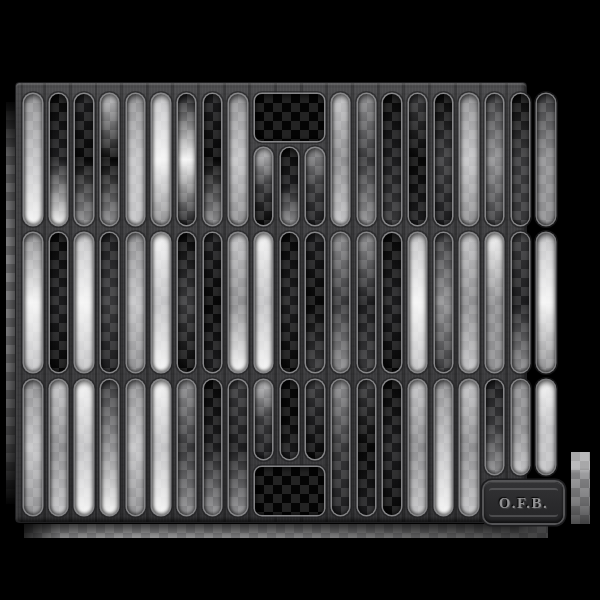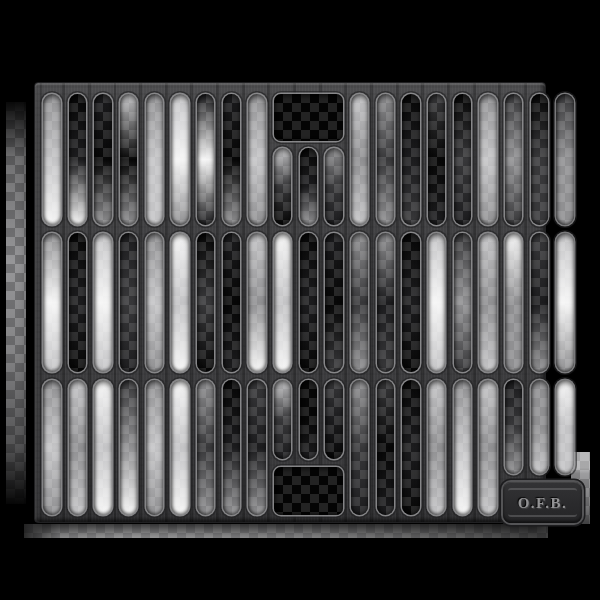--- a/index.html
+++ b/index.html
@@ -35,21 +35,21 @@
     background-image:
       linear-gradient(180deg, rgba(255,255,255,.3) 0%, rgba(255,255,255,.3) 22%, rgba(0,0,0,0) 30%, rgba(0,0,0,.2) 70%, rgba(0,0,0,.5) 100%),
       linear-gradient(45deg, rgba(255,255,255,.22) 25%, transparent 25%, transparent 75%, rgba(255,255,255,.22) 75%),
       linear-gradient(45deg, rgba(255,255,255,.22) 25%, transparent 25%, transparent 75%, rgba(255,255,255,.22) 75%),
       linear-gradient(#828284,#828284);
     background-size:100% 100%,18px 18px,18px 18px,100% 100%;
     background-position:0 0,0 0,9px 9px,0 0;
   }
   
   #grate{
-    position:absolute;left:34px;top:82px;width:512px;height:441px;
+    position:absolute;left:15px;top:82px;width:512px;height:441px;
     border-radius:4px;
     border:1px solid #202022;
     box-sizing:border-box;
     background-image:
       repeating-linear-gradient(90deg, rgba(0,0,0,0) 0px, rgba(0,0,0,0) 20.2px, rgba(0,0,0,.22) 20.2px, rgba(0,0,0,.22) 23px, rgba(0,0,0,0) 23px, rgba(0,0,0,0) 25.66px),
       repeating-linear-gradient(90deg, rgba(255,255,255,.03) 0 1px, rgba(0,0,0,0) 1px 3px),
       repeating-linear-gradient(0deg, rgba(0,0,0,.05) 0 2px, rgba(0,0,0,0) 2px 7px),
       linear-gradient(180deg,#4e4e50 0%,#454547 7%,#3e3e40 50%,#39393b 85%,#333335 100%);
     background-position:7px 0,0 0,0 0,0 0;
     box-shadow:

